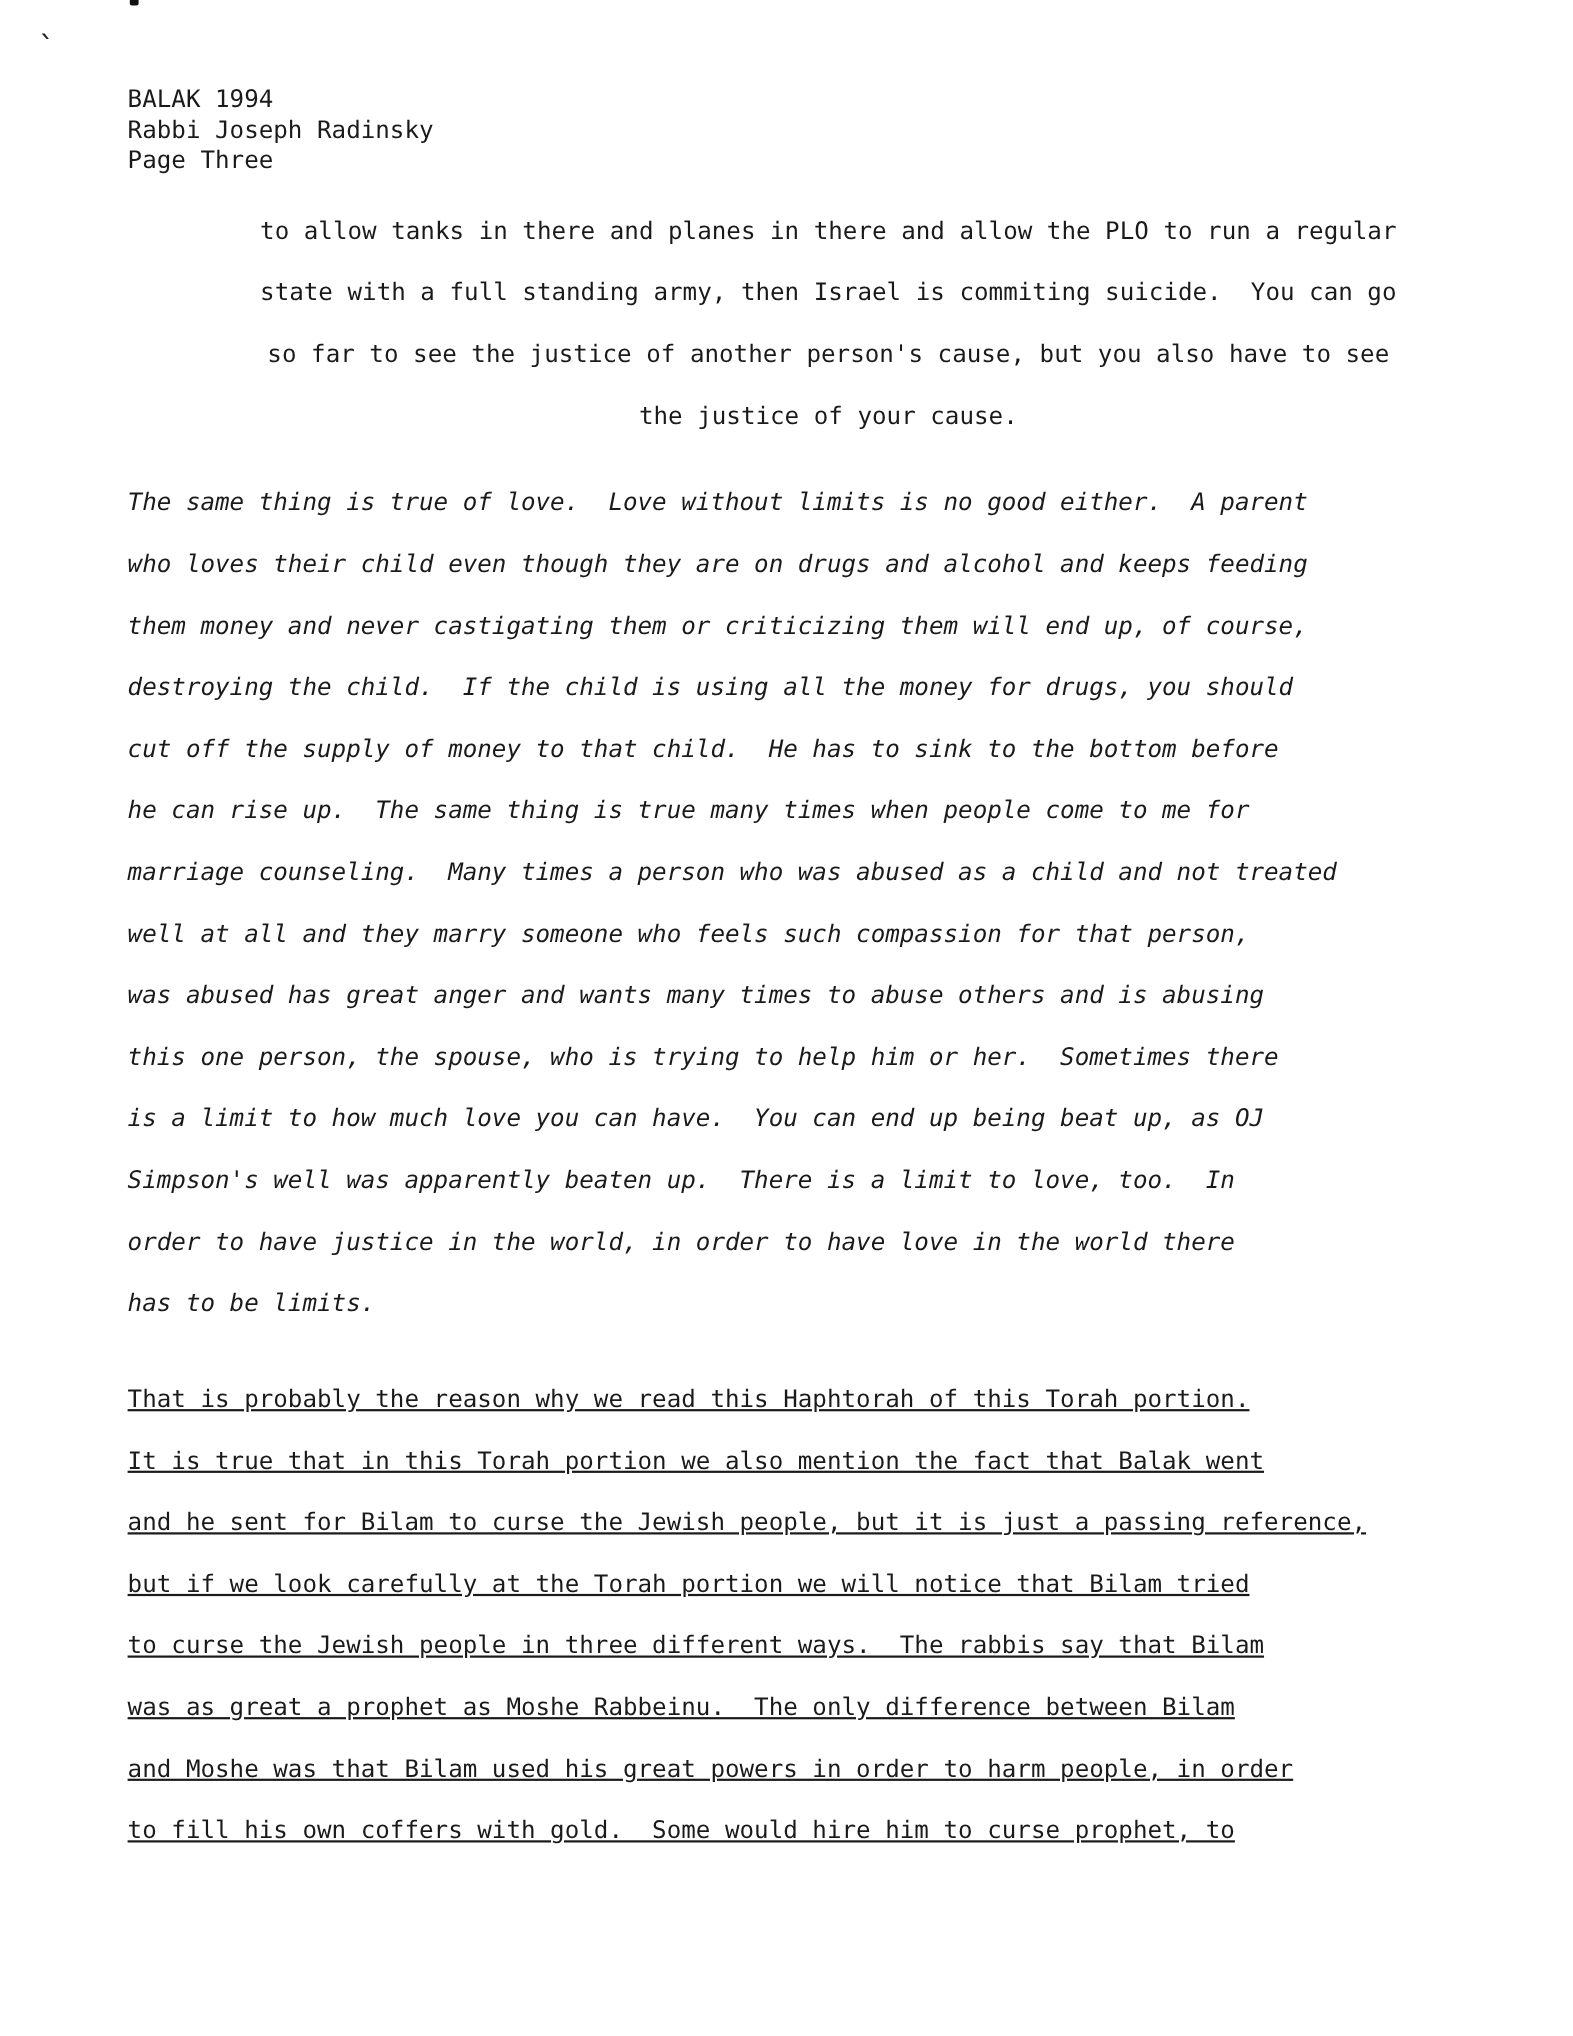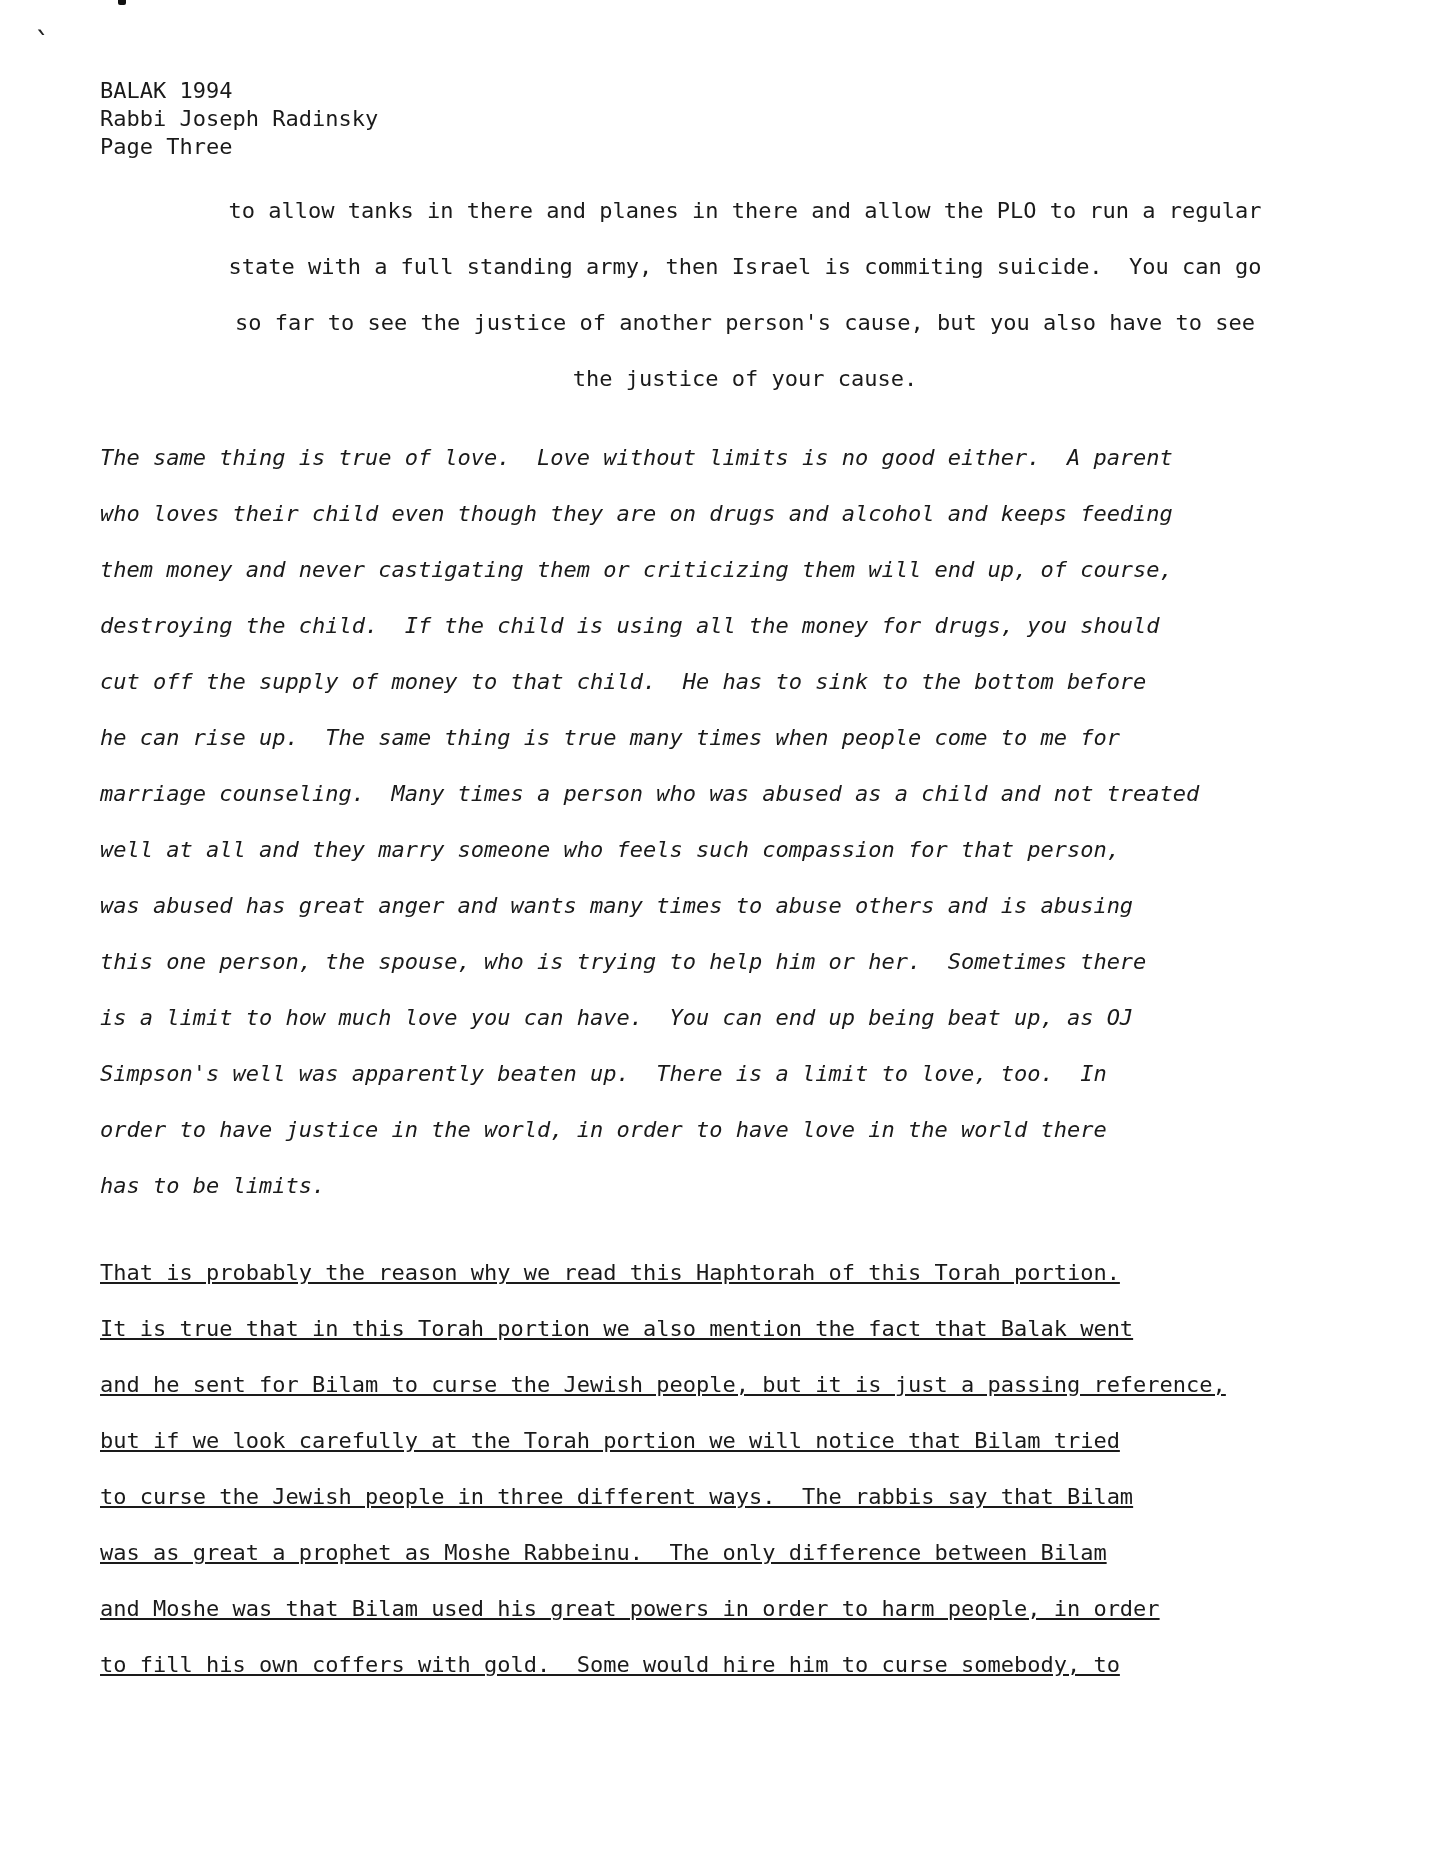--- a/index.html
+++ b/index.html
@@ -11,21 +11,21 @@
     position: relative;
     width: 1430px;
     height: 1851px;
     background: #ffffff;
     overflow: hidden;
     font-family: "DejaVu Sans Mono", "Liberation Mono", monospace;
     color: #1a1a1a;
   }
   .content {
     position: absolute;
-    left: 100px;
+    left: 116px;
     top: 77px;
     right: 40px;
   }
   .doc-header .hline {
     font-size: 22px;
     line-height: 28px;
     white-space: pre;
   }
   .para {
     display: block;
@@ -101,17 +101,17 @@
     </div>
 
     <div class="para para-3">
       <div class="line">That is probably the reason why we read this Haphtorah of this Torah portion.</div>
       <div class="line">It is true that in this Torah portion we also mention the fact that Balak went</div>
       <div class="line">and he sent for Bilam to curse the Jewish people, but it is just a passing reference,</div>
       <div class="line">but if we look carefully at the Torah portion we will notice that Bilam tried</div>
       <div class="line">to curse the Jewish people in three different ways.  The rabbis say that Bilam</div>
       <div class="line">was as great a prophet as Moshe Rabbeinu.  The only difference between Bilam</div>
       <div class="line">and Moshe was that Bilam used his great powers in order to harm people, in order</div>
-      <div class="line">to fill his own coffers with gold.  Some would hire him to curse somebody, to</div>
+      <div class="line">to fill his own coffers with gold.  Some would hire him to curse prophet, to</div>
     </div>
 
   </div>
 </div>
 
 </body></html>

